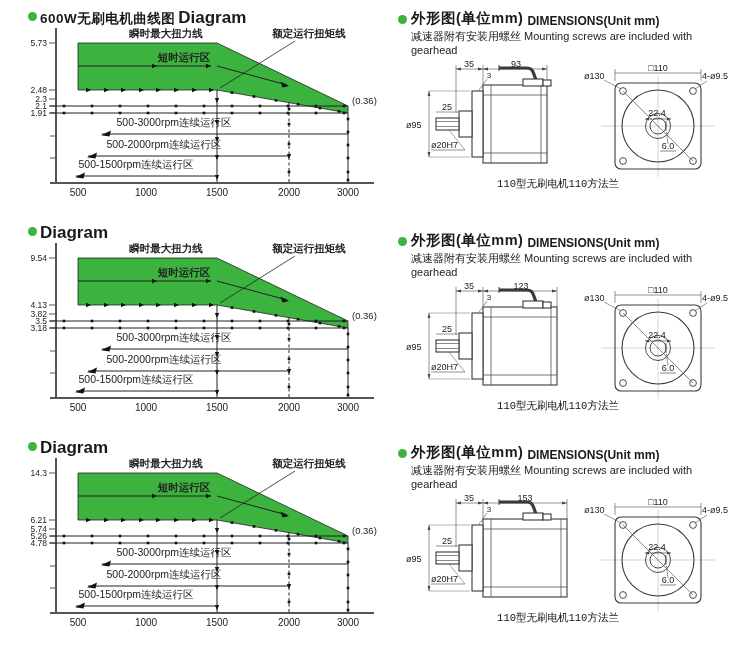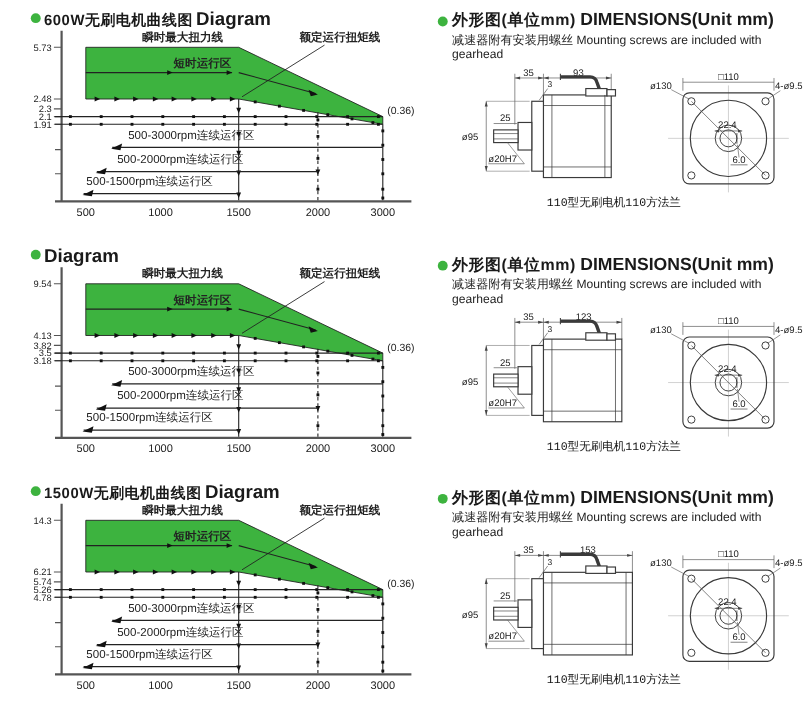--- a/index.html
+++ b/index.html
@@ -7,23 +7,23 @@
        font-family:"Liberation Sans","DejaVu Sans",sans-serif;color:#1a1a1a;}
   .block{position:absolute;}
   .chart-block{left:6px;width:394px;}
   .dim-block{left:398px;width:333px;}
   .chart-title{display:flex;align-items:baseline;gap:3px;font-weight:bold;margin-left:22px;height:16px;}
   .bullet{width:9px;height:9px;border-radius:50%;background:var(--green,#3db33f);display:inline-block;align-self:center;}
   .t-zh{font-size:13.5px;letter-spacing:0.5px;}
   .t-en{font-size:17px;}
   .dim-head{display:flex;align-items:flex-end;gap:4px;height:18px;}
   .dim-head .h-zh{font-size:14.5px;font-weight:bold;letter-spacing:0.5px;}
-  .dim-head .h-en{font-size:16px;font-weight:bold;}
+  .dim-head .h-en{font-size:12px;font-weight:bold;}
   .dim-note{font-size:11px;margin:1px 4px 3px 13px;color:#222;}
-  .views{display:flex;gap:2px;margin-left:19px;text-align:right;}
+  .views{display:flex;gap:2px;margin-left:5px;text-align:right;}
   .caption{font-size:10.5px;text-align:center;width:320px;margin-top:-4px;
            font-family:Liberation Mono, monospace;color:#111;}
   svg text{font-family:"Liberation Sans","DejaVu Sans",sans-serif;fill:#222;}
   svg{display:block;}
 </style>
 </head>
 <body>
 
 <div class="block chart-block" style="top:8px">
   <div class="chart-title">
@@ -232,21 +232,20 @@
       <polygon points="81,133.2 91,128.5 89.5,134.5" fill="#111"></polygon>
       <text x="130" y="144" text-anchor="middle" font-size="10.5" fill="#111">500-1500rpm连续运行区</text>
       <line x1="70" y1="152" x2="211" y2="152" stroke="#222" stroke-width="1"></line>
       <polygon points="69,153.2 79,148.5 77.5,154.5" fill="#111"></polygon>
     </svg>
 </div>
 
 <div class="block chart-block" style="top:438px">
   <div class="chart-title">
     <span class="bullet"></span>
-    <span class="t-zh">1500W无刷电机曲线图</span>
     <span class="t-en">Diagram</span>
   </div>
   <svg width="394" height="180" viewBox="0 0 394 180">
       <line x1="50" y1="4" x2="50" y2="159" stroke="#555555" stroke-width="2"></line>
       <line x1="44" y1="159" x2="368" y2="159" stroke="#555555" stroke-width="2"></line>
       <line x1="43" y1="19" x2="50" y2="19" stroke="#555555" stroke-width="1"></line>
       <text x="41" y="22" text-anchor="end" font-size="8.5">14.3</text>
       <line x1="43" y1="66" x2="50" y2="66" stroke="#555555" stroke-width="1"></line>
       <text x="41" y="69" text-anchor="end" font-size="8.5">6.21</text>
       <line x1="43" y1="75" x2="50" y2="75" stroke="#555555" stroke-width="1"></line>

